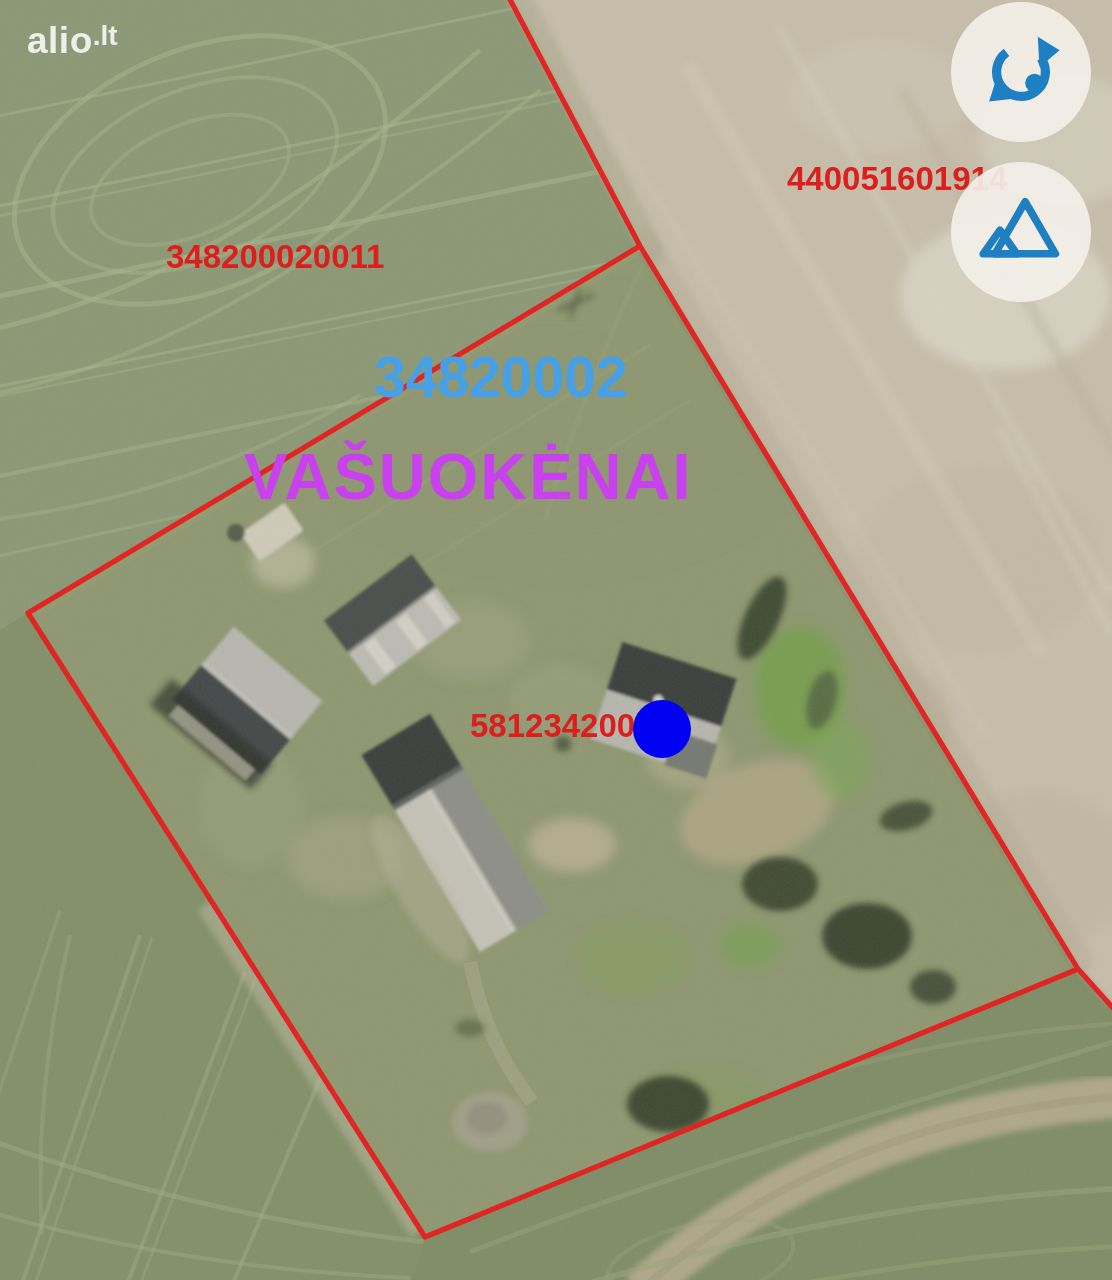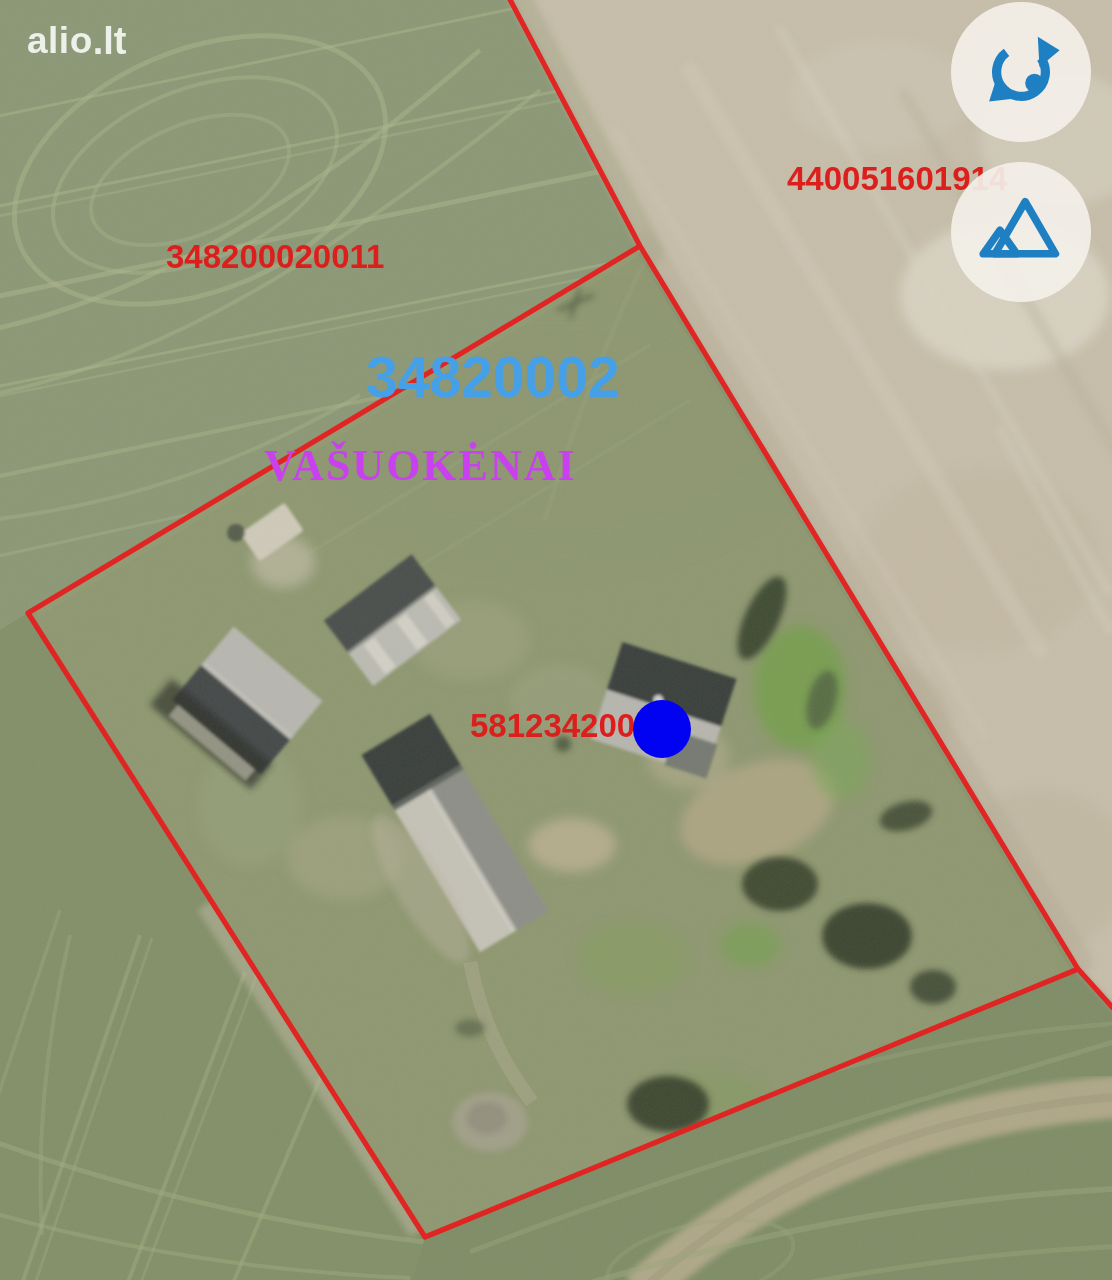--- a/index.html
+++ b/index.html
@@ -7,30 +7,30 @@
     position:relative;width:1112px;height:1280px;overflow:hidden;
     font-family:"Liberation Sans", sans-serif;
     background:#87926f;
   }
   .map-svg{position:absolute;left:0;top:0;display:block;}
   .map-label{position:absolute;line-height:1;font-weight:700;white-space:nowrap;z-index:5;}
   .lbl-red{color:var(--label-red,#dc1f1c);font-size:33px;}
   .lbl-parcel-left{left:166px;top:240px;text-align:right;}
   .lbl-parcel-right{left:787px;top:162px;}
   .lbl-parcel-center{left:470px;top:709px;}
-  .lbl-block{left:366px;top:349px;color:var(--block-blue,#45a0e8);font-size:57px;}
-  .lbl-settlement{left:264px;top:444px;color:var(--settlement-magenta,#c940ee);font-size:44px;letter-spacing:2px;font-family:Liberation Serif, serif;}
+  .lbl-block{left:374px;top:349px;color:var(--block-blue,#45a0e8);font-size:57px;}
+  .lbl-settlement{left:244px;top:444px;color:var(--settlement-magenta,#c940ee);font-size:65px;letter-spacing:2px;}
   .marker{
     position:absolute;left:633px;top:700px;width:58px;height:58px;border-radius:50%;
     background:var(--marker-blue,#0202f2);z-index:6;
   }
   .logo{position:absolute;left:27px;top:20px;z-index:8;color:var(--logo-white,rgba(252,252,250,.88));
     font-weight:600;display:flex;align-items:flex-start;}
   .logo .main{font-size:37px;letter-spacing:.5px;}
-  .logo .lt{font-size:38px;}
+  .logo .lt{font-size:28px;}
   .ctl{
     position:absolute;left:951px;width:140px;height:140px;border-radius:50%;
     background:var(--button-bg,rgba(243,240,233,.92));border:none;padding:0;margin:0;
     display:flex;align-items:center;justify-content:center;cursor:pointer;z-index:10;
   }
   .ctl-rotate{top:2px;}
   .ctl-terrain{top:162px;}
   .ctl svg{display:block;}
   .icon-blue{stroke:var(--icon-blue,#1e80c2);}
   .icon-blue-fill{fill:var(--icon-blue,#1e80c2);}

